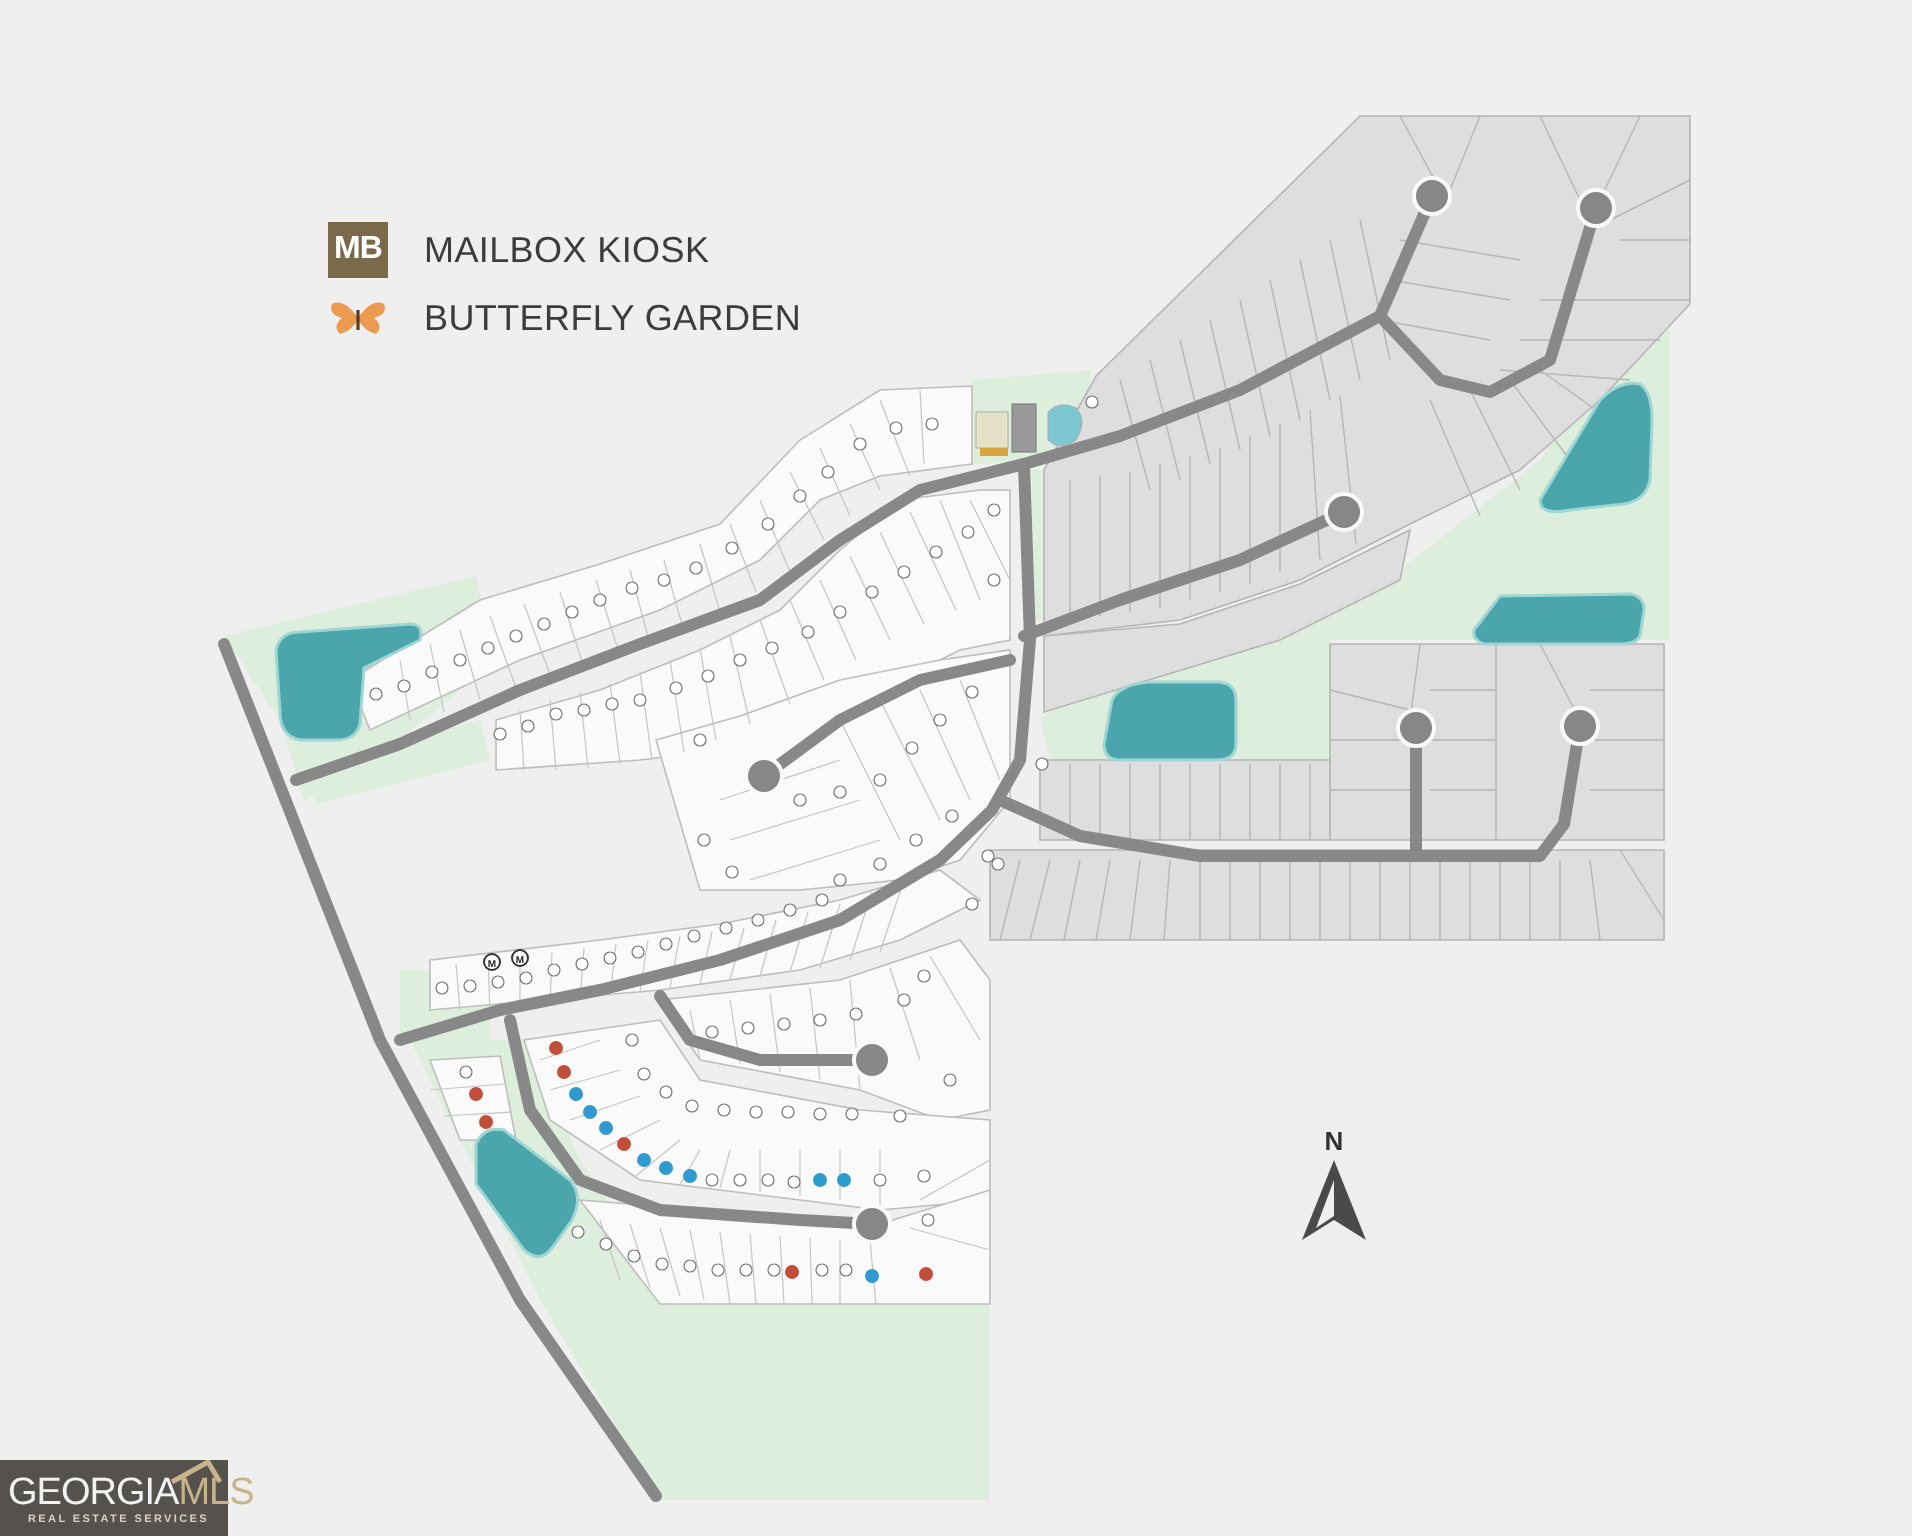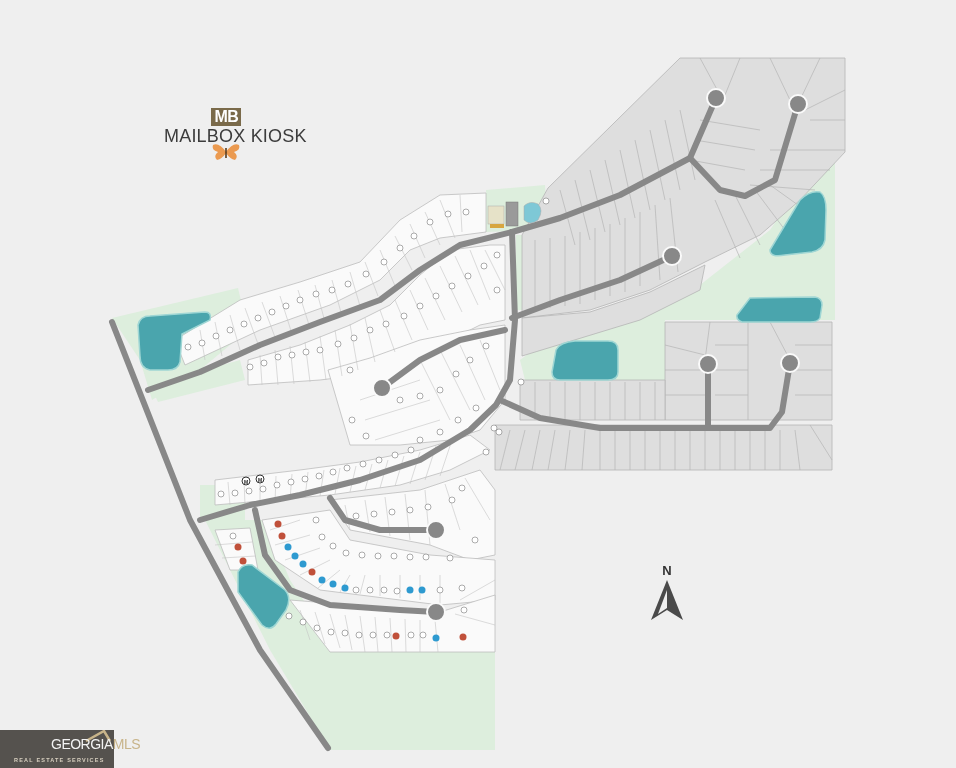--- a/index.html
+++ b/index.html
@@ -4,21 +4,21 @@
 <style>
   html, body { margin: 0; padding: 0; }
   body {
     width: 956px; height: 768px; overflow: hidden;
     background: #efefef;
     font-family: "Liberation Sans", sans-serif;
     position: relative;
   }
   #map { position: absolute; left: 0; top: 0; width: 956px; height: 768px; }
   .legend { position: absolute; left: 164px; top: 108px; }
-  .legend-row { display: flex; align-items: center; height: 34px; flex-direction: column; }
+  .legend-row { display: flex; align-items: center; height: 34px; }
   .mb-badge {
     width: 30px; height: 28px; background: #7a6a4a; color: #fff;
     font-weight: bold; font-size: 16px; display: flex; align-items: center;
     justify-content: center; letter-spacing: -0.5px; margin-right: 18px;
     font-family: "Liberation Sans", sans-serif;
   }
   .bf-icon { width: 30px; height: 20px; margin-right: 18px; }
   .legend-label {
     font-weight: normal; font-size: 18px; color: #3c3c3c;
     font-family: "Liberation Sans", sans-serif; letter-spacing: 0.2px;
@@ -27,22 +27,22 @@
   .north-label {
     position: absolute; left: 0; top: 0; width: 38px; text-align: center;
     font-weight: bold; font-size: 13px; color: #333;
     font-family: "Liberation Sans", sans-serif;
   }
   .logo {
     position: absolute; left: 0; top: 730px; width: 114px; height: 38px;
     background: #55524e; color: #fff;
   }
   .logo-main {
-    position: absolute; left: 4px; top: 6px; font-size: 14px; letter-spacing: -0.5px;
-    font-family: "Liberation Sans", sans-serif; color: #f2f2f2; margin-left: 47px;
+    position: absolute; left: 4px; top: 6px; font-size: 19px; letter-spacing: -0.5px;
+    font-family: "Liberation Sans", sans-serif; color: #f2f2f2;
   }
   .logo-main .mls { color: #c8b48a; }
   .logo-sub {
     position: absolute; left: 14px; top: 27px; font-size: 5.5px; letter-spacing: 1.2px;
     font-weight: bold; color: #d8d0c0; font-family: "Liberation Sans", sans-serif;
   }
   .logo-roof { position: absolute; left: 84px; top: 0px; width: 28px; height: 12px; }
 </style>
 </head>
 <body>
@@ -277,20 +277,21 @@
   <div class="legend-row">
     <div class="mb-badge">MB</div>
     <span class="legend-label">MAILBOX KIOSK</span>
   </div>
   <div class="legend-row">
     <svg class="bf-icon" viewBox="0 0 30 20">
       <path d="M15,10 Q8,0 2,3 Q0,8 7,10 Q2,14 6,18 Q11,17 15,11 Z" fill="#eb9a50"></path>
       <path d="M15,10 Q22,0 28,3 Q30,8 23,10 Q28,14 24,18 Q19,17 15,11 Z" fill="#eb9a50"></path>
       <rect x="14.2" y="6" width="1.6" height="10" fill="#5a3a1a"></rect>
     </svg>
+    <span class="legend-label">BUTTERFLY GARDEN</span>
   </div>
 </div>
 
 <div class="north">
   <div class="north-label">N</div>
   <svg style="position:absolute;left:2px;top:17px" width="34" height="42" viewBox="0 0 34 42">
     <path d="M17,0 L33,40 L17,30 L1,40 Z" fill="#4a4a4a"></path>
     <path d="M17,10 L8,34 L17,28 Z" fill="#efefef"></path>
   </svg>
 </div>

